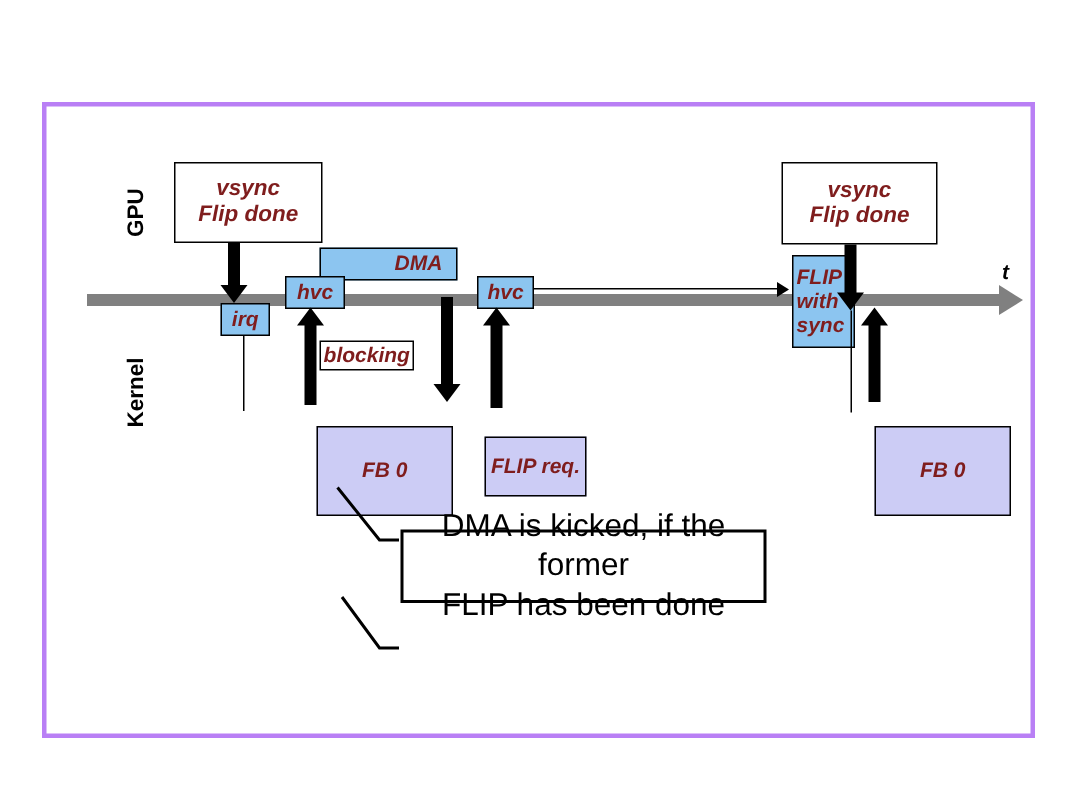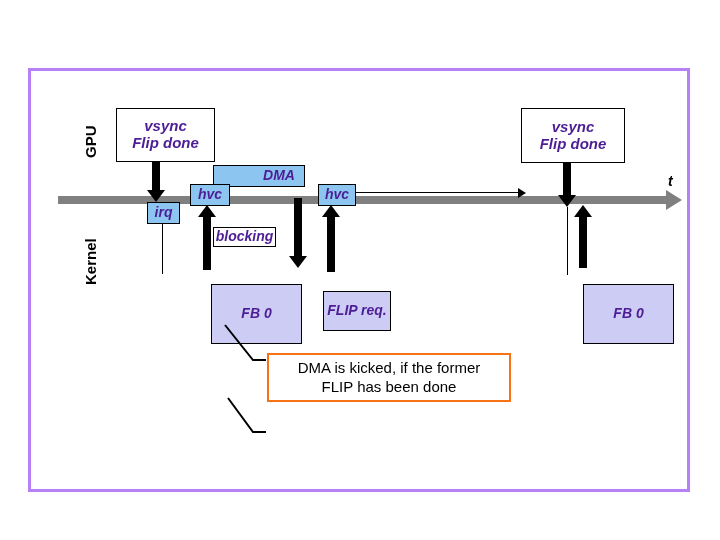--- a/index.html
+++ b/index.html
@@ -29,46 +29,46 @@
   .box {
     position: absolute;
     box-sizing: border-box;
     border: 1px solid #000000;
     display: flex;
     align-items: center;
     justify-content: center;
     text-align: center;
     font-style: italic;
     font-weight: bold;
-    color: #4c1d95;
+    color: #7f1d1d;
     line-height: 1.12;
     white-space: pre;
   }
   .box.white  { background: #ffffff; }
   .box.blue   { background: #8cc5f0; }
   .box.lav    { background: #ccccf5; margin-top: 19px; }
   .box.leftalign {
     justify-content: flex-start;
     text-align: left;
     padding-left: 2px;
   }
   
   .callout {
     position: absolute;
     box-sizing: border-box;
-    border: 2px solid #f97316;
+    border: 2px solid #000000;
     background: #ffffff;
     display: flex;
     align-items: center;
     justify-content: center;
     text-align: center;
     font-style: normal;
     font-weight: normal;
     color: #000000;
-    font-size: 15px;
+    font-size: 21px;
     line-height: 1.25;
     white-space: pre-line;
   }
   
   .lane-label {
     position: absolute;
     font-style: normal;
     font-weight: bold;
     font-size: 15px;
     color: #000000;
@@ -203,20 +203,23 @@
   </div>
 
   <div class="box lav" style="left:323px; top:272px; width:68px; height:40px; font-size:14px;">FLIP req.</div>
 
   <div class="thin-h" style="left:356px; top:192px; width:165px;"></div>
   <div class="thin-head-right" style="left:518px; top:188px;"></div>
 
   <div class="box white" style="left:521px; top:108px; width:104px; height:55px; font-size:15px;">vsync
 Flip done</div>
 
+  <div class="box blue leftalign" style="left:528px; top:170px; width:42px; height:62px; font-size:14px;">FLIP
+with
+sync</div>
 
   <div class="arrow">
     <div class="shaft" style="left:563px; top:163px; width:8px; height:34px;"></div>
     <div class="head-down" style="left:558px; top:195px;"></div>
   </div>
 
   <div class="thin-v" style="left:567px; top:207px; height:68px;"></div>
 
   <div class="arrow">
     <div class="shaft" style="left:579px; top:216px; width:8px; height:52px;"></div>

